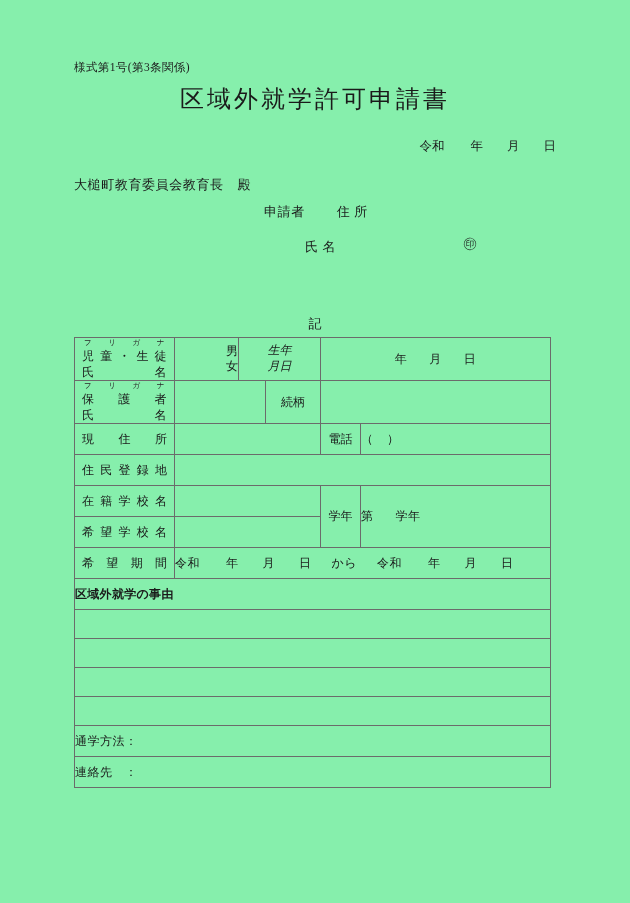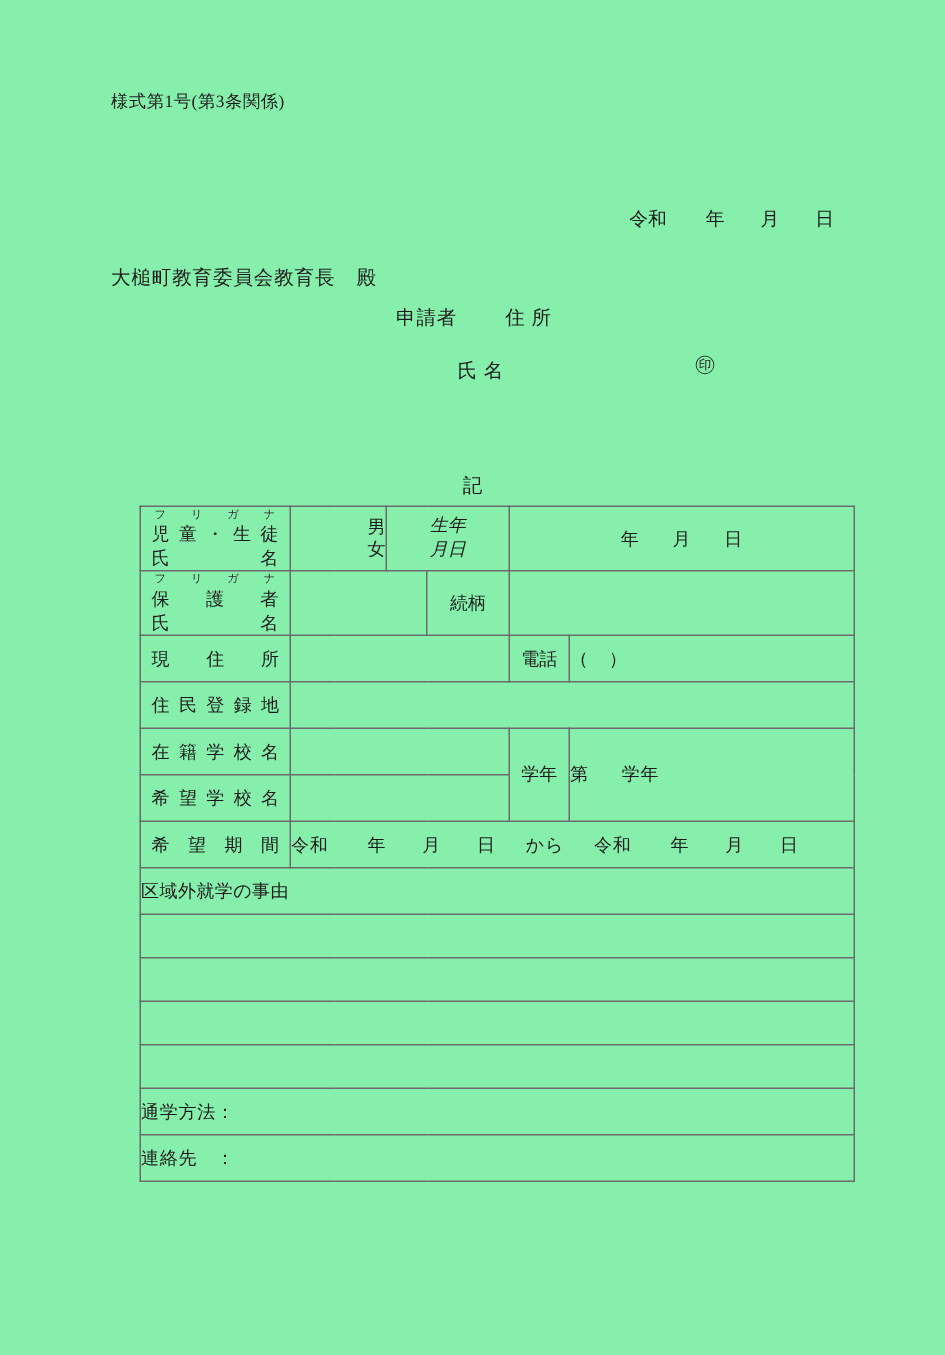--- a/index.html
+++ b/index.html
@@ -107,21 +107,20 @@
 
   
   .form-table {
     position: absolute;
     left: 74px;
     top: 337px;
     width: 476px;
     border-collapse: collapse;
     table-layout: fixed;
     font-size: 12px;
-    margin-left: 19px;
   }
   .form-table td {
     border: 1px solid #6b6b6b;
     padding: 0;
     vertical-align: middle;
     height: 26px;
   }
   .cell-pad { padding: 2px 6px; }
 
   
@@ -179,31 +178,32 @@
   .tel-paren { padding-left: 10px; letter-spacing: 1px; }
 
   .grade-val { text-align: left; letter-spacing: 0.5px; }
   .grade-val .g { display: inline-block; width: 22px; }
 
   .period-cell { padding-left: 7px; letter-spacing: 0.5px; white-space: nowrap; }
   .period-cell .g1 { display: inline-block; width: 26px; }
   .period-cell .g2 { display: inline-block; width: 24px; }
   .period-cell .g3 { display: inline-block; width: 20px; }
 
-  .reason-cell { padding-left: 7px; letter-spacing: 0.3px; }
+  .reason-cell { padding-left: 7px; letter-spacing: 0.3px; font-weight: bold; }
   .blank-row td { height: 28px; }
   .foot-cell { padding-left: 7px; letter-spacing: 0.5px; }
 </style>
 </head>
 <body>
 
 <div class="page">
 
   <div class="form-code">様式第1号(第3条関係)</div>
 
+  <div class="doc-title">区域外就学許可申請書</div>
 
   <div class="date-line">
     <span>令和</span><span class="gap-m"></span><span>年</span><span class="gap-s"></span><span>月</span><span class="gap-s"></span><span>日</span>
   </div>
 
   <div class="addressee">
     <span>大槌町教育委員会教育長</span><span class="dono">殿</span>
   </div>
 
   <div class="applicant-addr">

